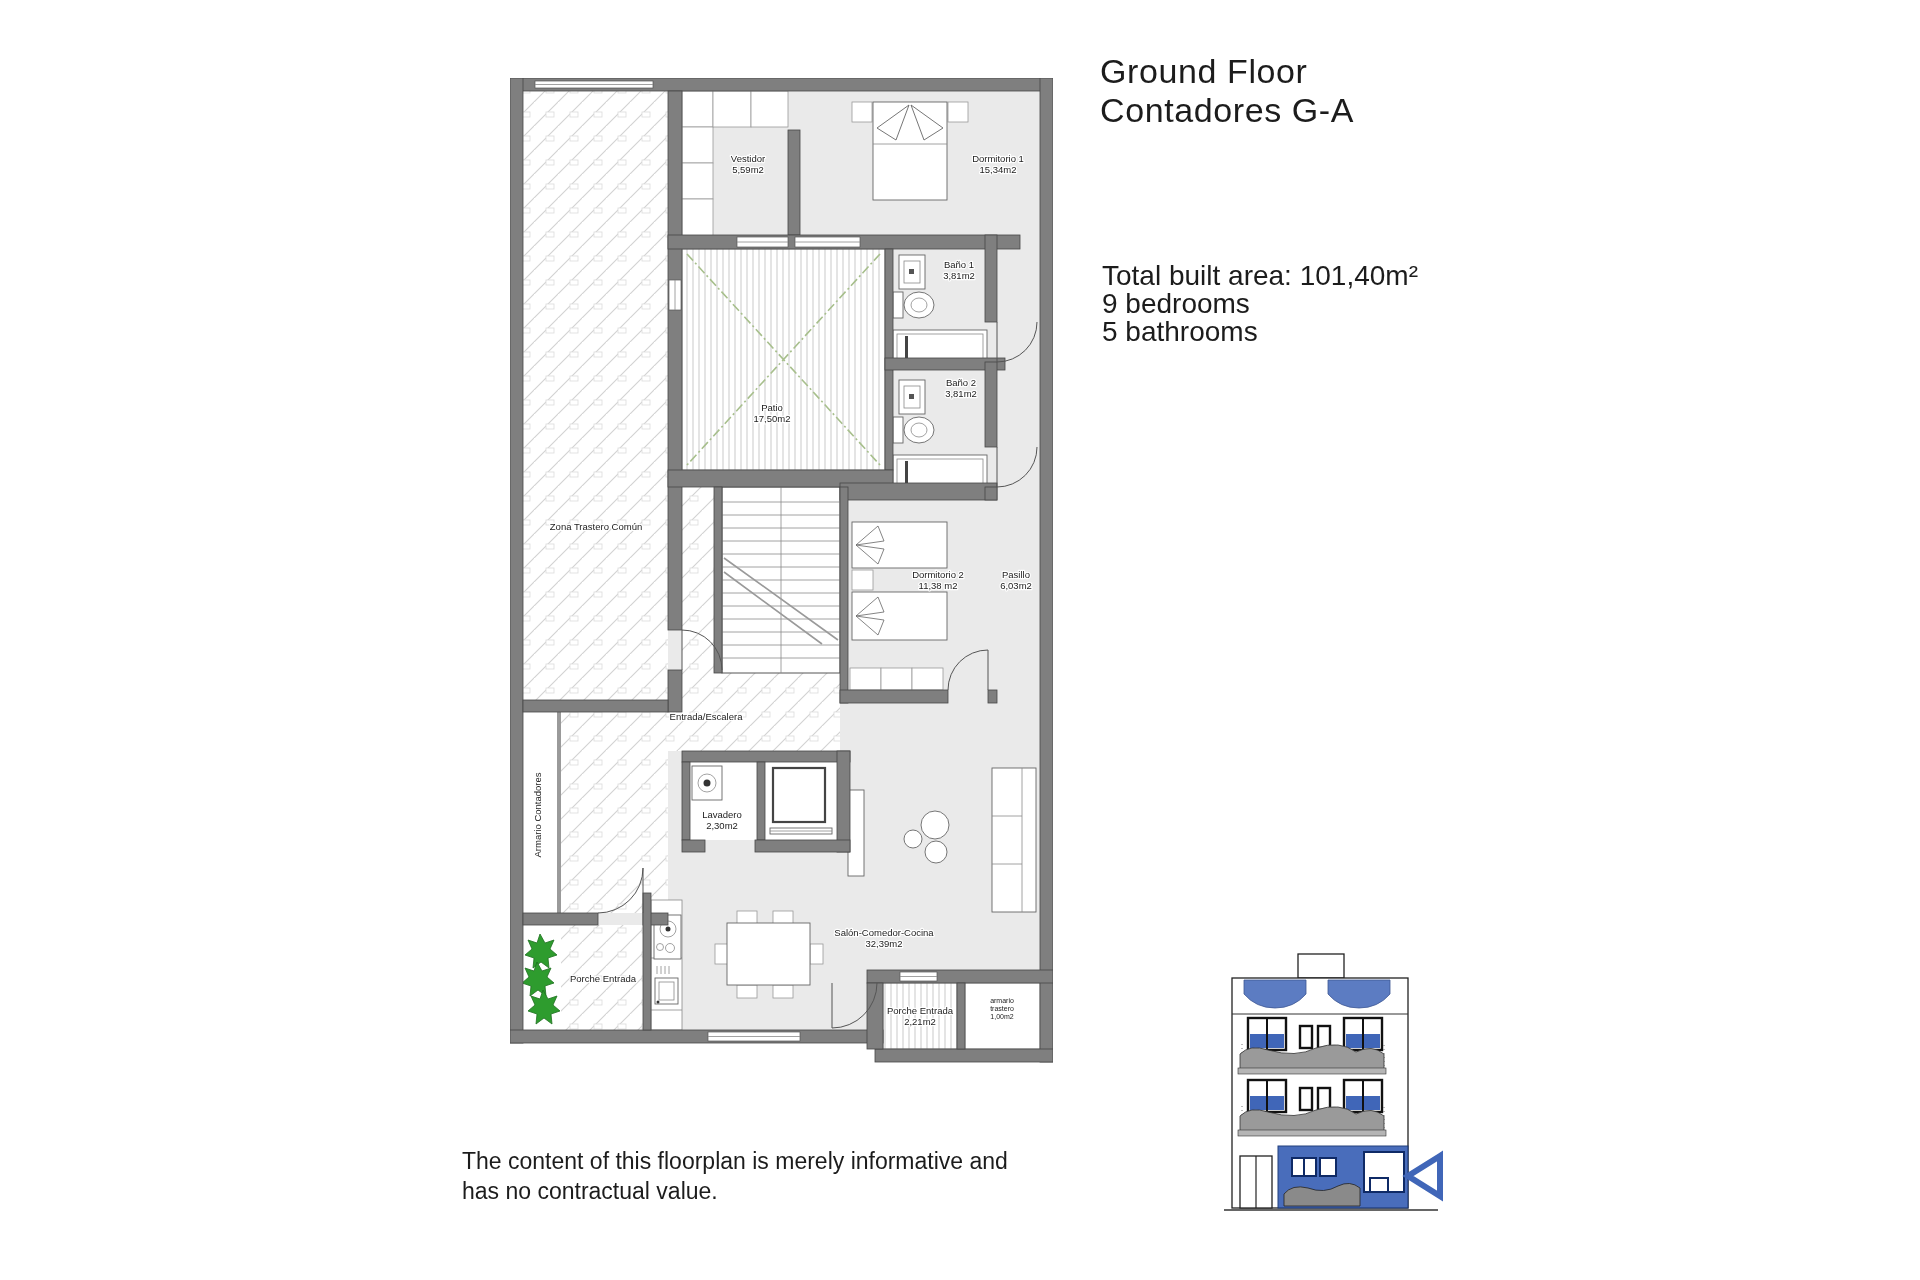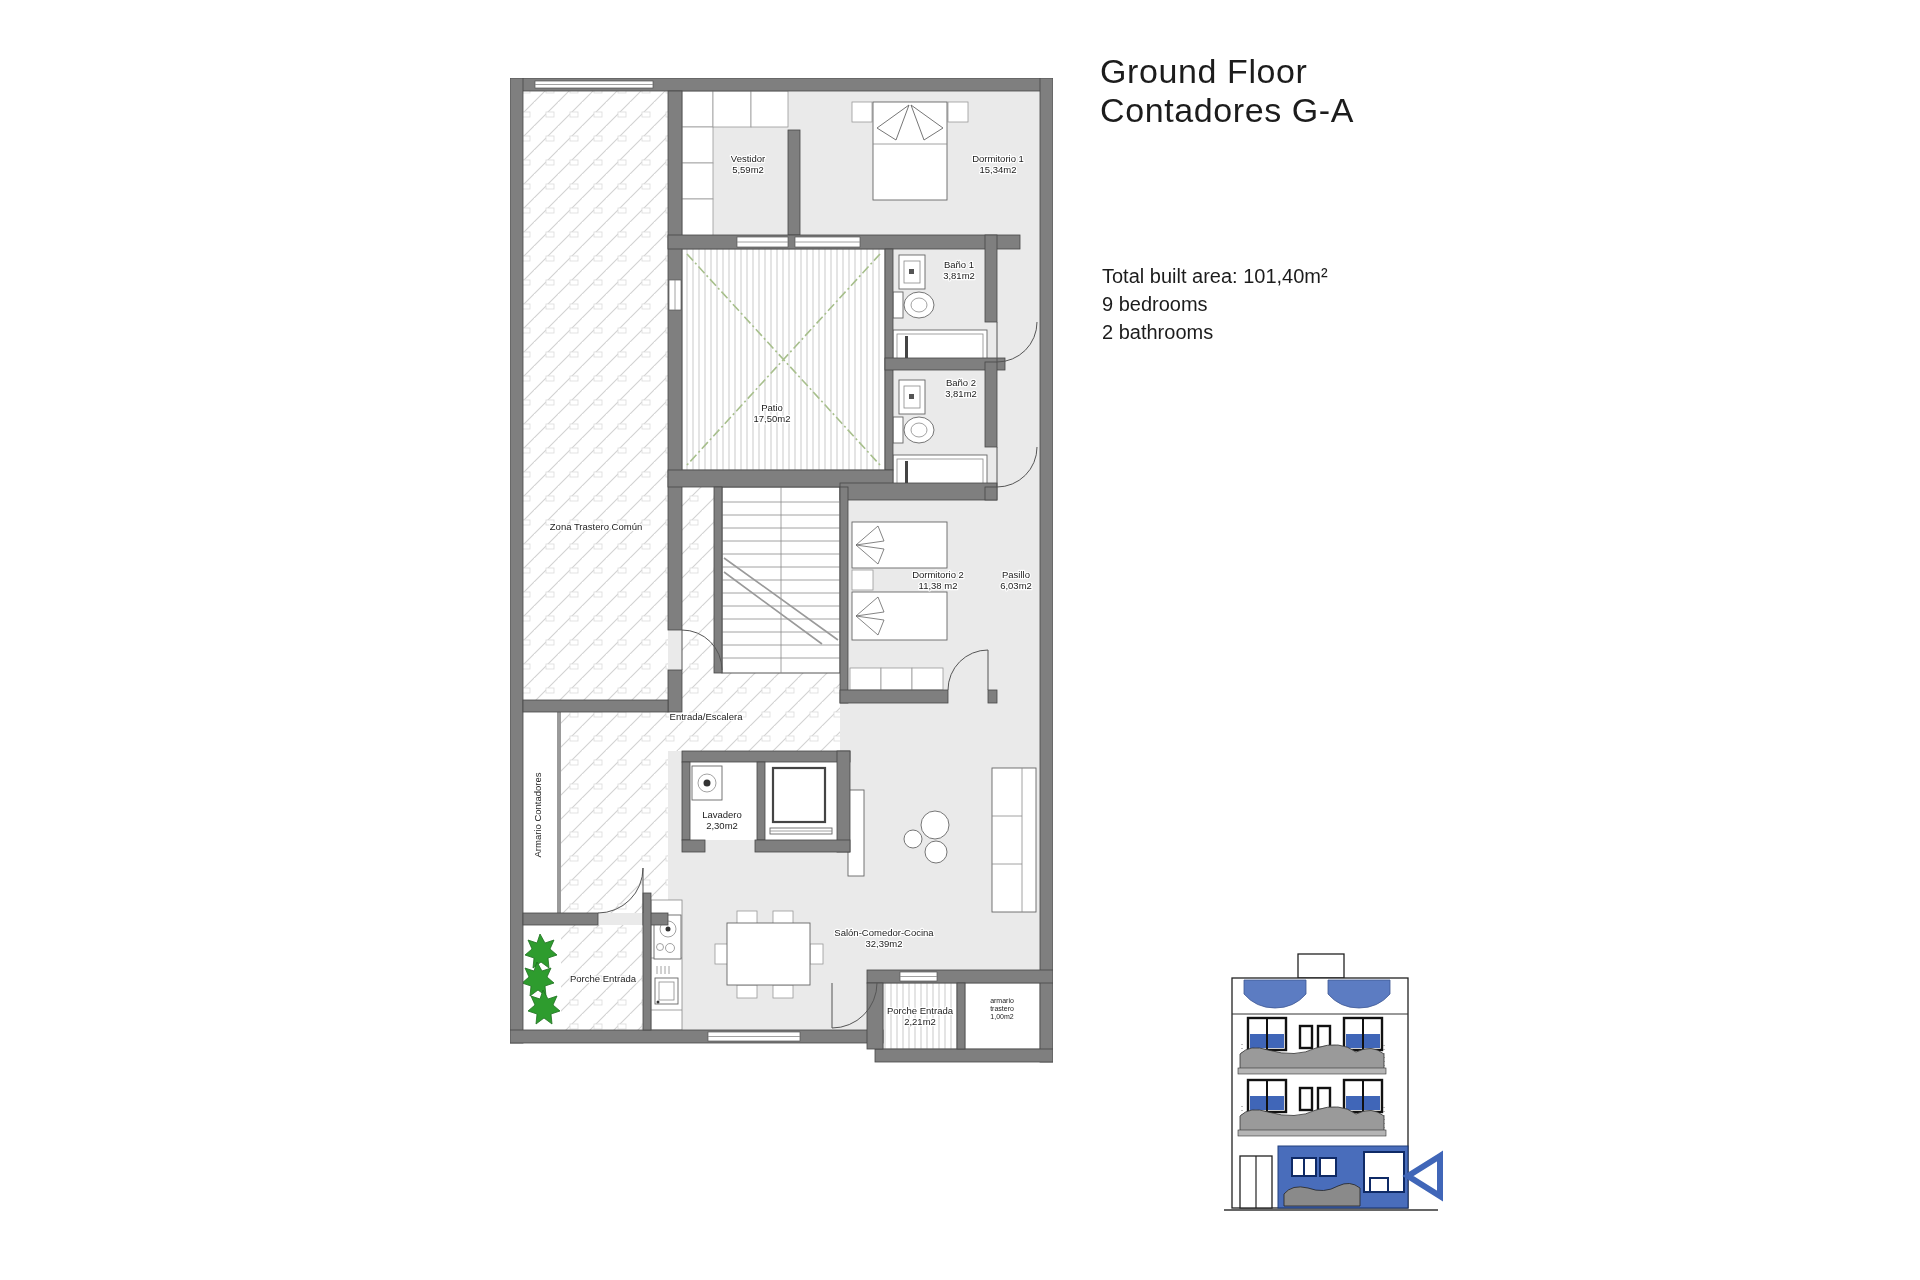--- a/index.html
+++ b/index.html
@@ -1,20 +1,20 @@
 <!DOCTYPE html>
 <html style="--wall: #7f7f7f; --floor: #eaeaea; --stripe: #c9c9c9; --hatch: #d2d2d2; --patio-green: #a7bf8c; --plant-green: #2e9c2e; --accent-blue: #4066b8; --text: #1c1c1c;"><head>
 <meta charset="utf-8">
 <style>
   html,body{margin:0;padding:0;background:#fff;}
   #canvas{position:relative;width:1920px;height:1280px;background:#fff;overflow:hidden;
           font-family:"Liberation Sans",sans-serif;color:var(--text,#1c1c1c);}
   .abs{position:absolute;}
   #title{left:1100px;top:52px;font-size:34px;font-weight:500;line-height:39px;letter-spacing:.6px;}
-  #summary{left:1102px;top:262px;font-size:20px;line-height:28px;font-weight:400;}
+  #summary{left:1102px;top:262px;font-size:28px;line-height:28px;font-weight:400;}
   #disclaimer{left:462px;top:1146px;font-size:23px;line-height:30px;font-weight:400;}
   
   .wall{fill:var(--wall,#7f7f7f);stroke:#474747;stroke-width:.8;}
   .floor{fill:var(--floor,#eaeaea);}
   .cell{fill:#fff;stroke:#9a9a9a;stroke-width:.8;}
   .furn{fill:#fff;stroke:#666;stroke-width:.9;}
   .thinline{stroke:#8a8a8a;stroke-width:.8;fill:none;}
   .door{stroke:#555;stroke-width:1;fill:none;}
   .winframe{fill:#fff;stroke:#555;stroke-width:.7;}
   .greenX{stroke:var(--patio-green,#a7bf8c);stroke-width:1.6;fill:none;stroke-dasharray:9 3 2 3;}
@@ -34,23 +34,27 @@
 <div id="canvas">
 
   <div class="abs" id="title">
     <div>Ground Floor</div>
     <div>Contadores G-A</div>
   </div>
 
   <div class="abs" id="summary">
     <div>Total built area: 101,40m²</div>
     <div>9 bedrooms</div>
-    <div>2 bathrooms</div>
+    <div>5 bathrooms</div>
   </div>
 
+  <div class="abs" id="disclaimer">
+    <div>The content of this floorplan is merely informative and</div>
+    <div>has no contractual value.</div>
+  </div>
 
   <svg class="abs" style="left:510px;top:78px;" width="543" height="986" viewBox="0 0 543 986">
     <defs>
       <pattern id="hatchP" patternUnits="userSpaceOnUse" width="24" height="24">
         <rect width="24" height="24" fill="#ffffff"></rect>
         <path d="M-2,26 L26,-2 M10,38 L38,10" stroke="#d2d2d2" stroke-width="1.1"></path>
         <rect x="12" y="10" width="8" height="5" fill="#fff" stroke="#dcdcdc" stroke-width=".8"></rect>
       </pattern>
       <pattern id="stripeP" patternUnits="userSpaceOnUse" width="6" height="10">
         <rect width="6" height="10" fill="#ffffff"></rect>

